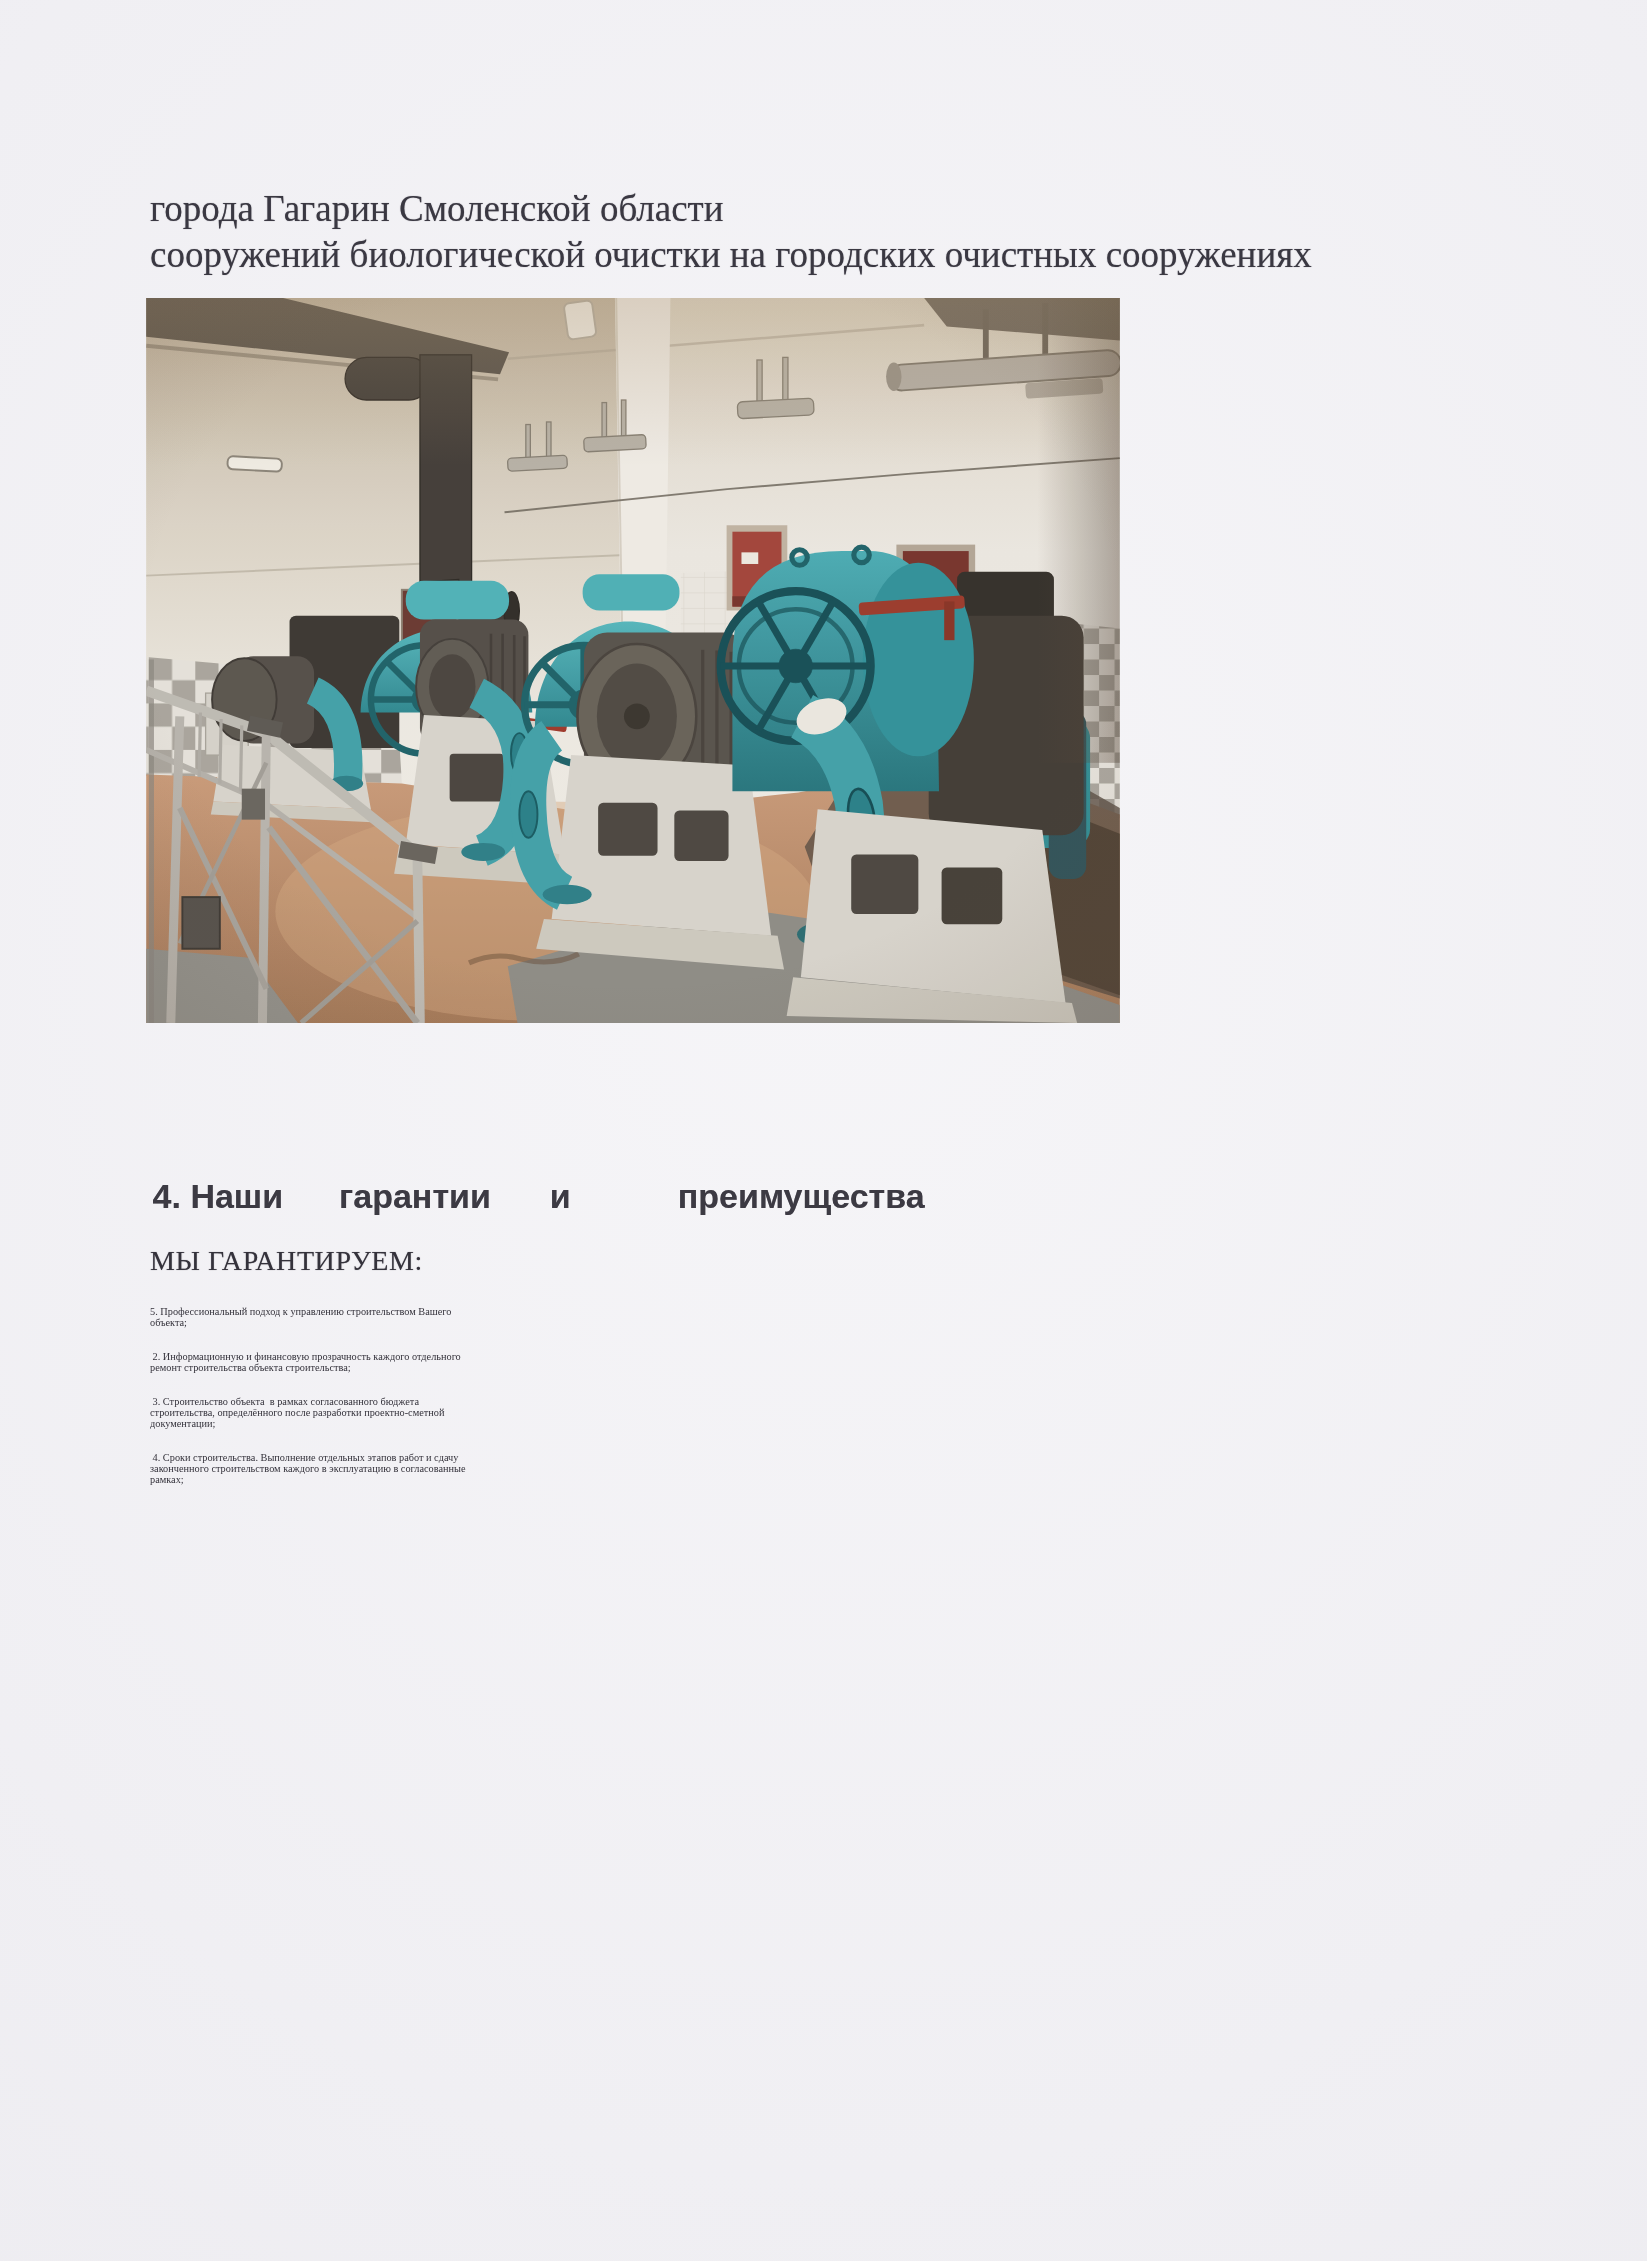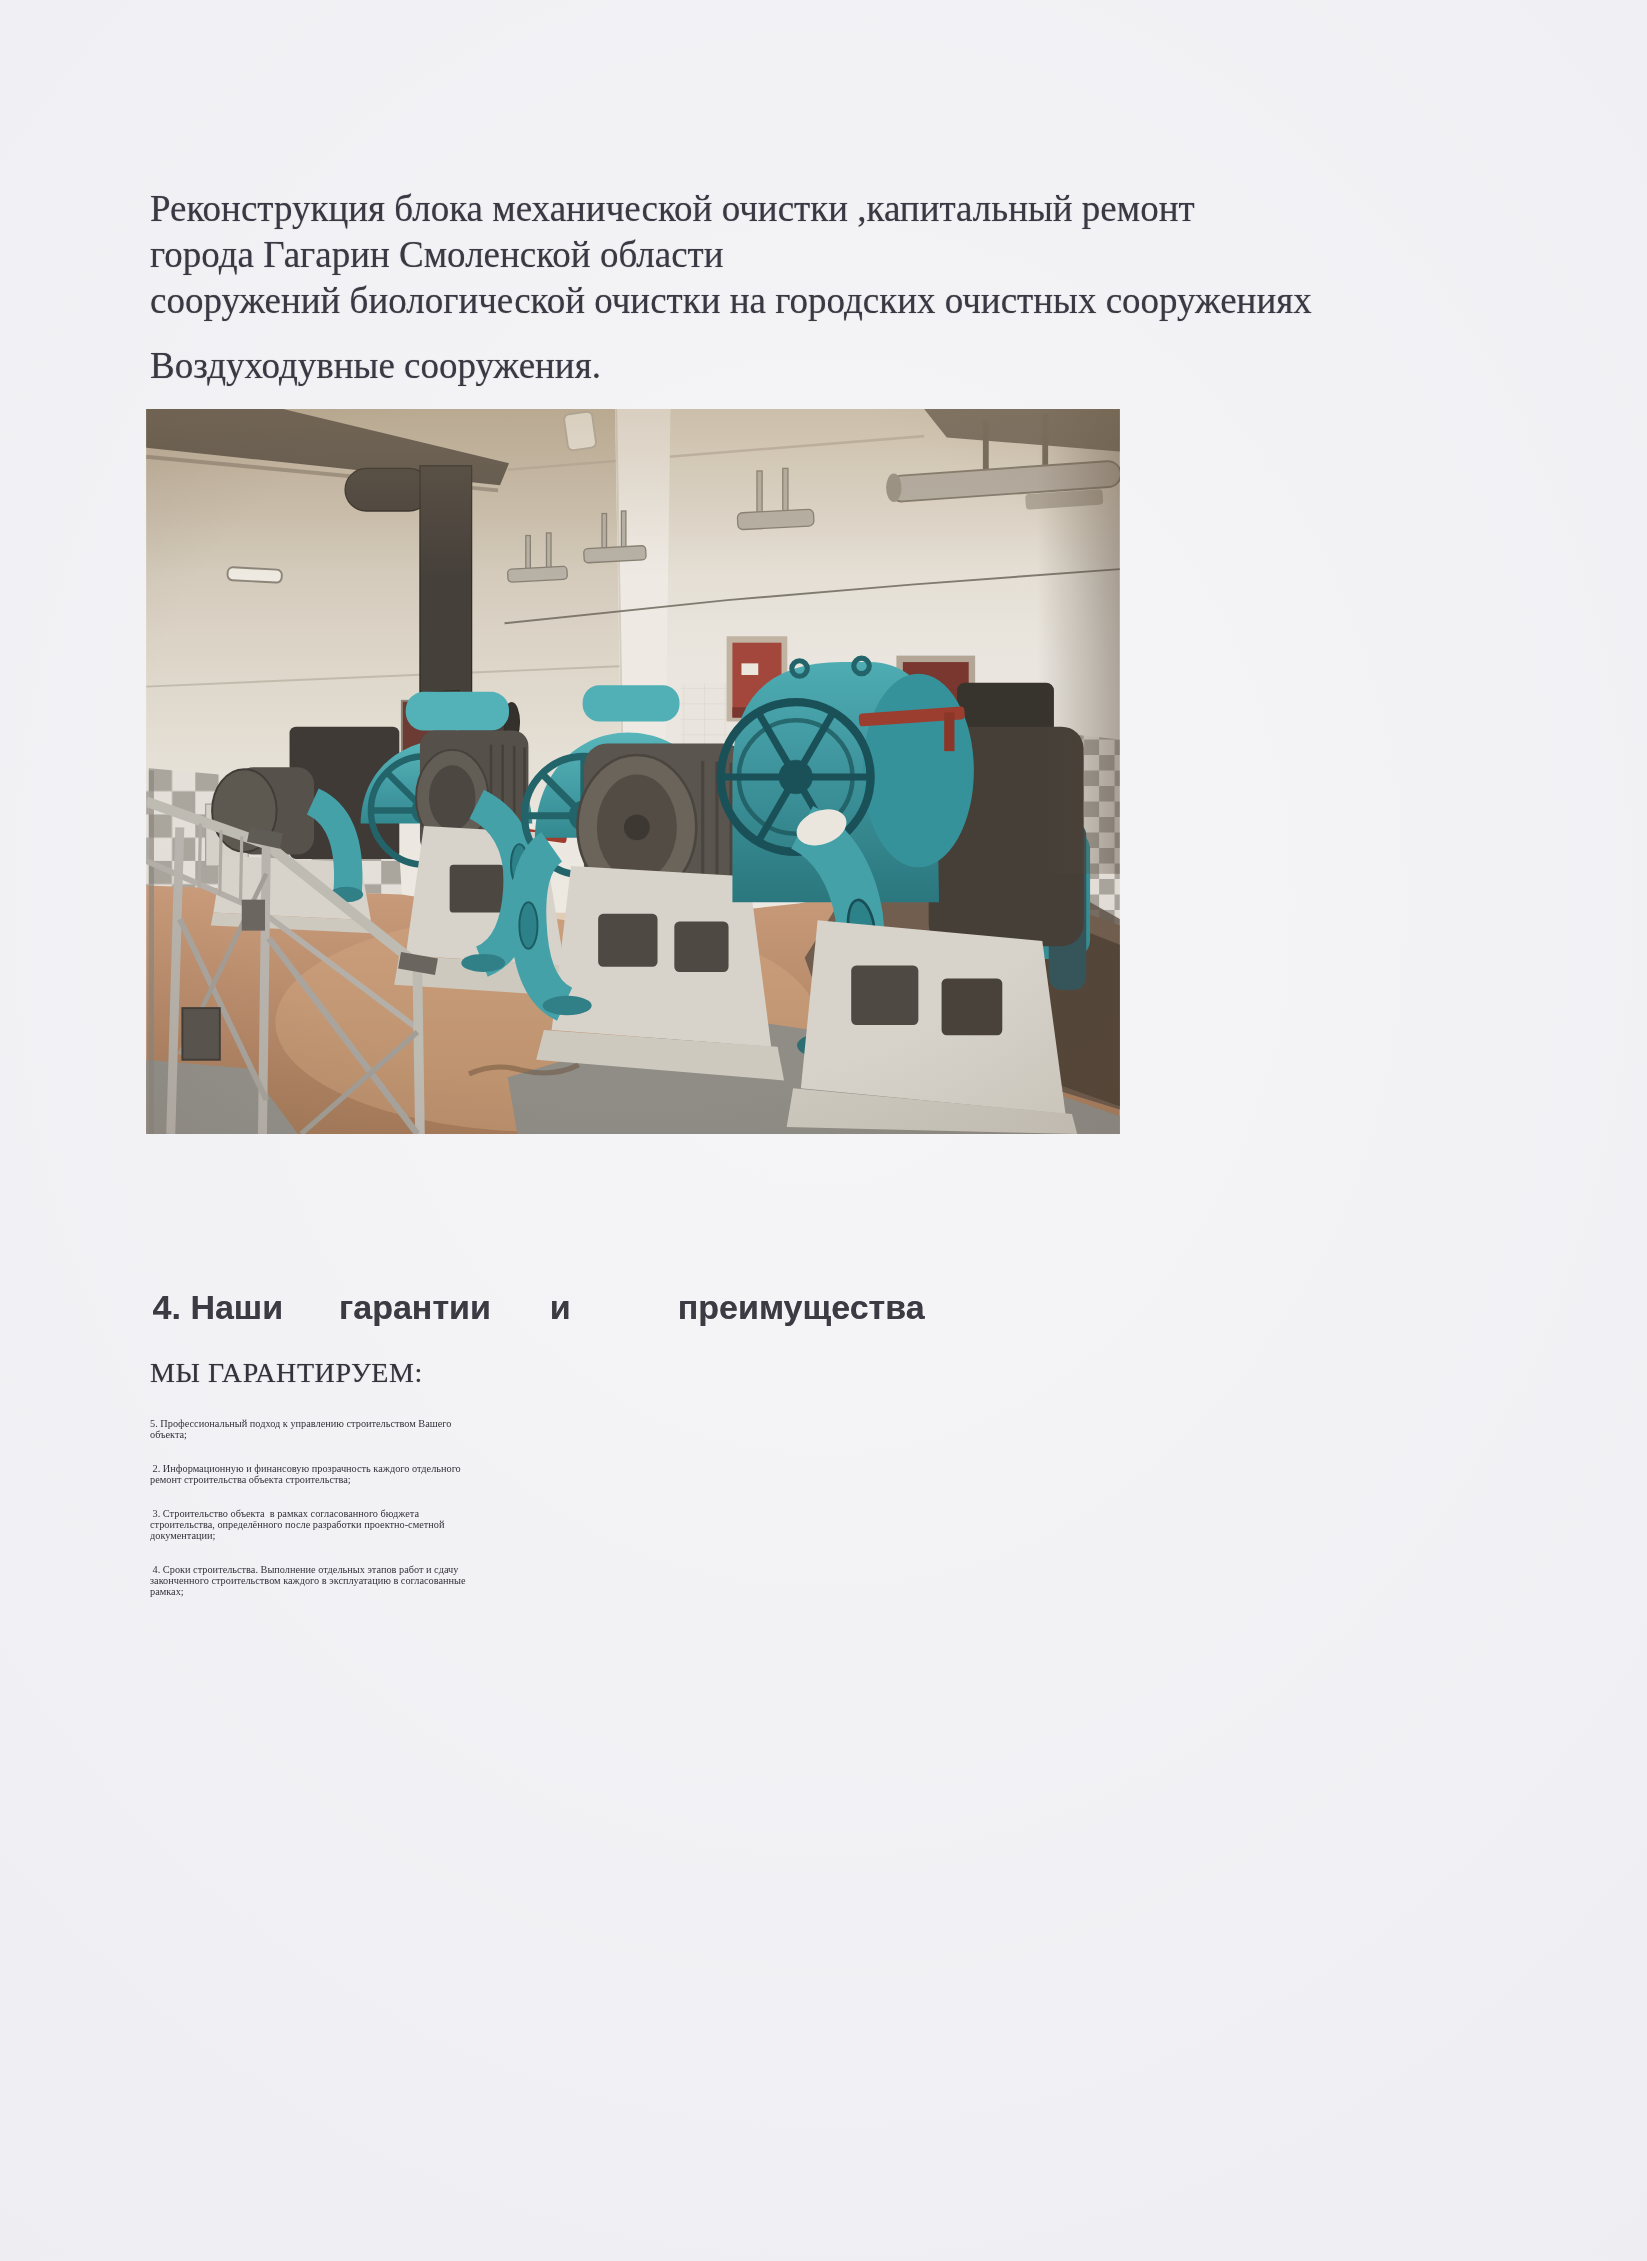--- a/index.html
+++ b/index.html
@@ -45,26 +45,24 @@
   }
   .doc-par{ margin:23px 0 0 0;font-size:37px;line-height:45px;color:#302e37; }
 </style>
 </head>
 <body>
 
 <div class="page">
   <div class="content">
 
     <div class="title scan-text">
-      <div class="line">Реконструкция блока механической очистки ,капитальный ремонт</div>
       <div class="line">города Гагарин Смоленской области</div>
       <div class="line">сооружений биологической очистки на городских очистных сооружениях</div>
     </div>
 
-    <div class="subtitle scan-text">Воздуходувные сооружения.</div>
 
     <div class="figure">
       <svg viewBox="0 0 1508 1123" xmlns="http://www.w3.org/2000/svg" role="img">
         <defs>
           <linearGradient id="gLeftWall" x1="0" y1="0" x2="0" y2="1">
             <stop offset="0" stop-color="#c3b5a0"></stop>
             <stop offset="0.55" stop-color="#ddd5c6"></stop>
             <stop offset="1" stop-color="#ece8df"></stop>
           </linearGradient>
           <linearGradient id="gBackWall" x1="0" y1="0" x2="0" y2="1">

